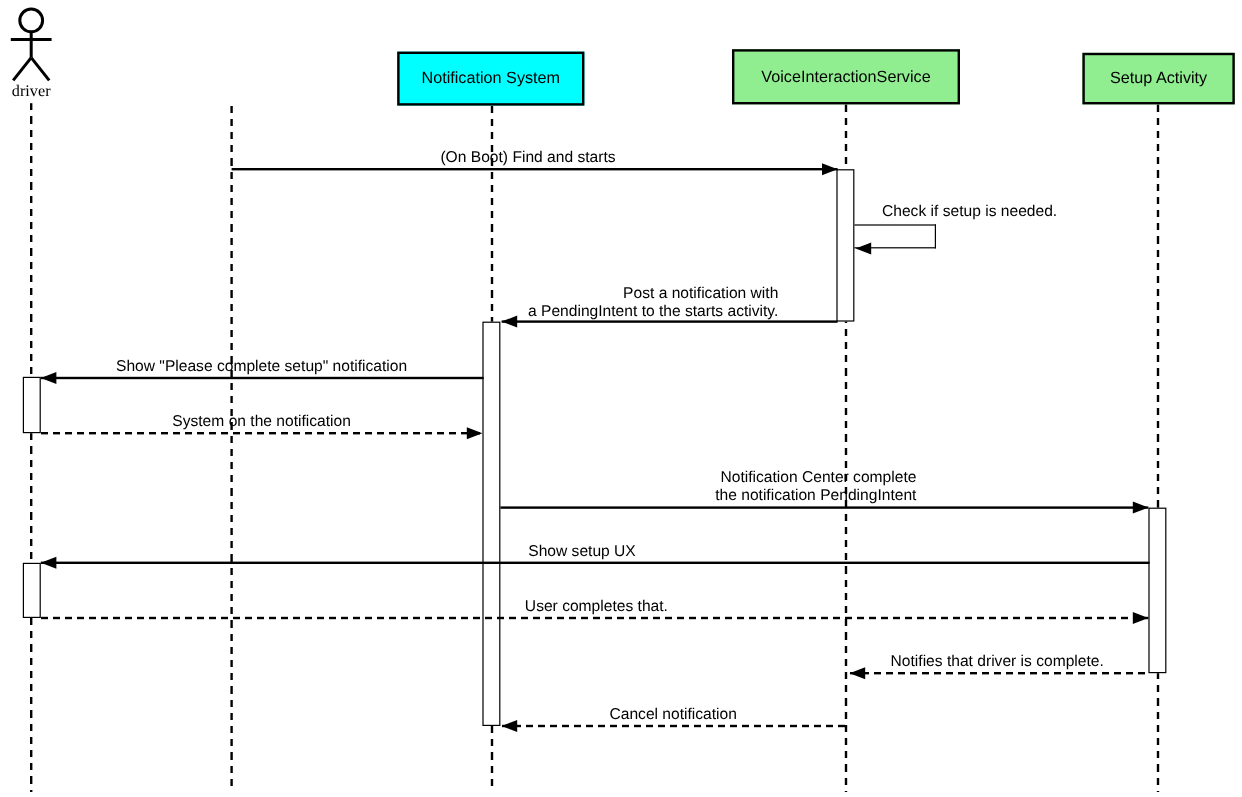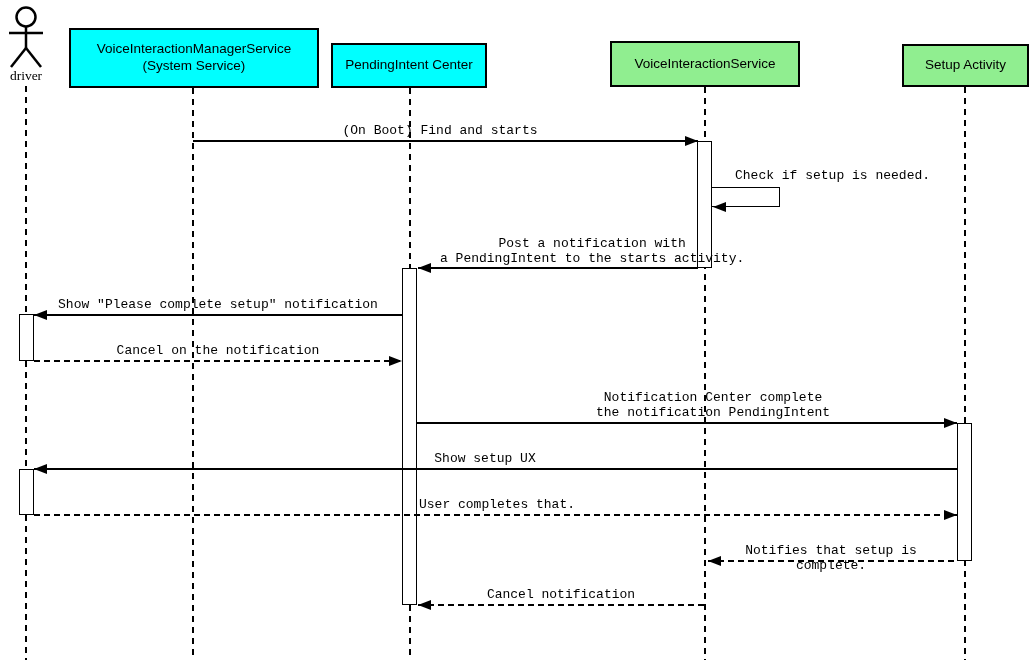--- a/index.html
+++ b/index.html
@@ -78,24 +78,23 @@
     z-index: 3;
   }
   
   .mlabel {
     position: absolute;
     font-size: 13px;
     line-height: 15px;
     color: #000;
     white-space: pre-line;
     z-index: 5;
-    font-family: Liberation Mono, monospace;
   }
   .mlabel.center { transform: translateX(-50%); text-align: center; }
-  .mlabel.block  { text-align: center; }
+  .mlabel.block  { text-align: right; }
   
   .actor-label {
     position: absolute;
     font-size: 13.5px;
     color: #000;
     text-align: center;
     transform: translateX(-50%);
     z-index: 2;
   }
   .actor-svg { position: absolute; z-index: 2; }
@@ -107,23 +106,21 @@
 
   <svg class="actor-svg" style="left:0; top:5px;" width="52" height="64" viewBox="0 0 52 64">
     <circle cx="26" cy="12" r="9.5" fill="none" stroke="#000" stroke-width="2.5"></circle>
     <line x1="26" y1="21.5" x2="26" y2="43" stroke="#000" stroke-width="2.5"></line>
     <line x1="9" y1="28" x2="43" y2="28" stroke="#000" stroke-width="2.5"></line>
     <line x1="26" y1="43" x2="11" y2="62" stroke="#000" stroke-width="2.5"></line>
     <line x1="26" y1="43" x2="41" y2="62" stroke="#000" stroke-width="2.5"></line>
   </svg>
   <div class="actor-label" style="left:26px; top:68px;font-family:Liberation Serif, serif;">driver</div>
 
-  <div class="pbox cyan" style="left:69px;  top:28px; width:250px; height:60px;">VoiceInteractionManagerService
-(System Service)</div>
-  <div class="pbox cyan" style="left:331px; top:43px; width:156px; height:45px;">PendingIntent Center</div>
+  <div class="pbox cyan" style="left:331px; top:43px; width:156px; height:45px;">Notification System</div>
   <div class="pbox green" style="left:610px; top:41px; width:190px; height:46px;">VoiceInteractionService</div>
   <div class="pbox green" style="left:902px; top:44px; width:127px; height:43px;">Setup Activity</div>
 
   <div class="lifeline" style="left:25px;  top:86px; height:574px;"></div>
   <div class="lifeline" style="left:192px; top:88px; height:572px;"></div>
   <div class="lifeline" style="left:409px; top:88px; height:572px;"></div>
   <div class="lifeline" style="left:704px; top:87px; height:573px;"></div>
   <div class="lifeline" style="left:964px; top:87px; height:573px;"></div>
 
   <div class="act-bar" style="left:697px; top:141px; height:127px;"></div>
@@ -144,36 +141,36 @@
   <div class="head left" style="left:418px; top:263px;"></div>
   <div class="mlabel block" style="left:440px; top:236px;">Post a notification with
 a PendingIntent to the starts activity.</div>
 
   <div class="mline" style="left:34px; top:314px; width:369px;"></div>
   <div class="head left" style="left:34px; top:310px;"></div>
   <div class="mlabel center" style="left:218px; top:297px;">Show "Please complete setup" notification</div>
 
   <div class="mline dashed" style="left:34px; top:360px; width:368px;"></div>
   <div class="head right" style="left:389px; top:356px;"></div>
-  <div class="mlabel center" style="left:218px; top:343px;">Cancel on the notification</div>
+  <div class="mlabel center" style="left:218px; top:343px;">System on the notification</div>
 
   <div class="mline" style="left:417px; top:422px; width:540px;"></div>
   <div class="head right" style="left:944px; top:418px;"></div>
   <div class="mlabel block" style="left:596px; top:390px;">Notification Center complete
 the notification PendingIntent</div>
 
   <div class="mline" style="left:34px; top:468px; width:924px;"></div>
   <div class="head left" style="left:34px; top:464px;"></div>
   <div class="mlabel center" style="left:485px; top:451px;">Show setup UX</div>
 
   <div class="mline dashed" style="left:34px; top:514px; width:923px;"></div>
   <div class="head right" style="left:944px; top:510px;"></div>
   <div class="mlabel center" style="left:497px; top:497px;">User completes that.</div>
 
   <div class="mline dashed" style="left:708px; top:560px; width:250px;"></div>
   <div class="head left" style="left:708px; top:556px;"></div>
-  <div class="mlabel center" style="left:831px; top:543px;">Notifies that setup is complete.</div>
+  <div class="mlabel center" style="left:831px; top:543px;">Notifies that driver is complete.</div>
 
   <div class="mline dashed" style="left:418px; top:604px; width:287px;"></div>
   <div class="head left" style="left:418px; top:600px;"></div>
   <div class="mlabel center" style="left:561px; top:587px;">Cancel notification</div>
 
 </div>
 
 </body></html>

